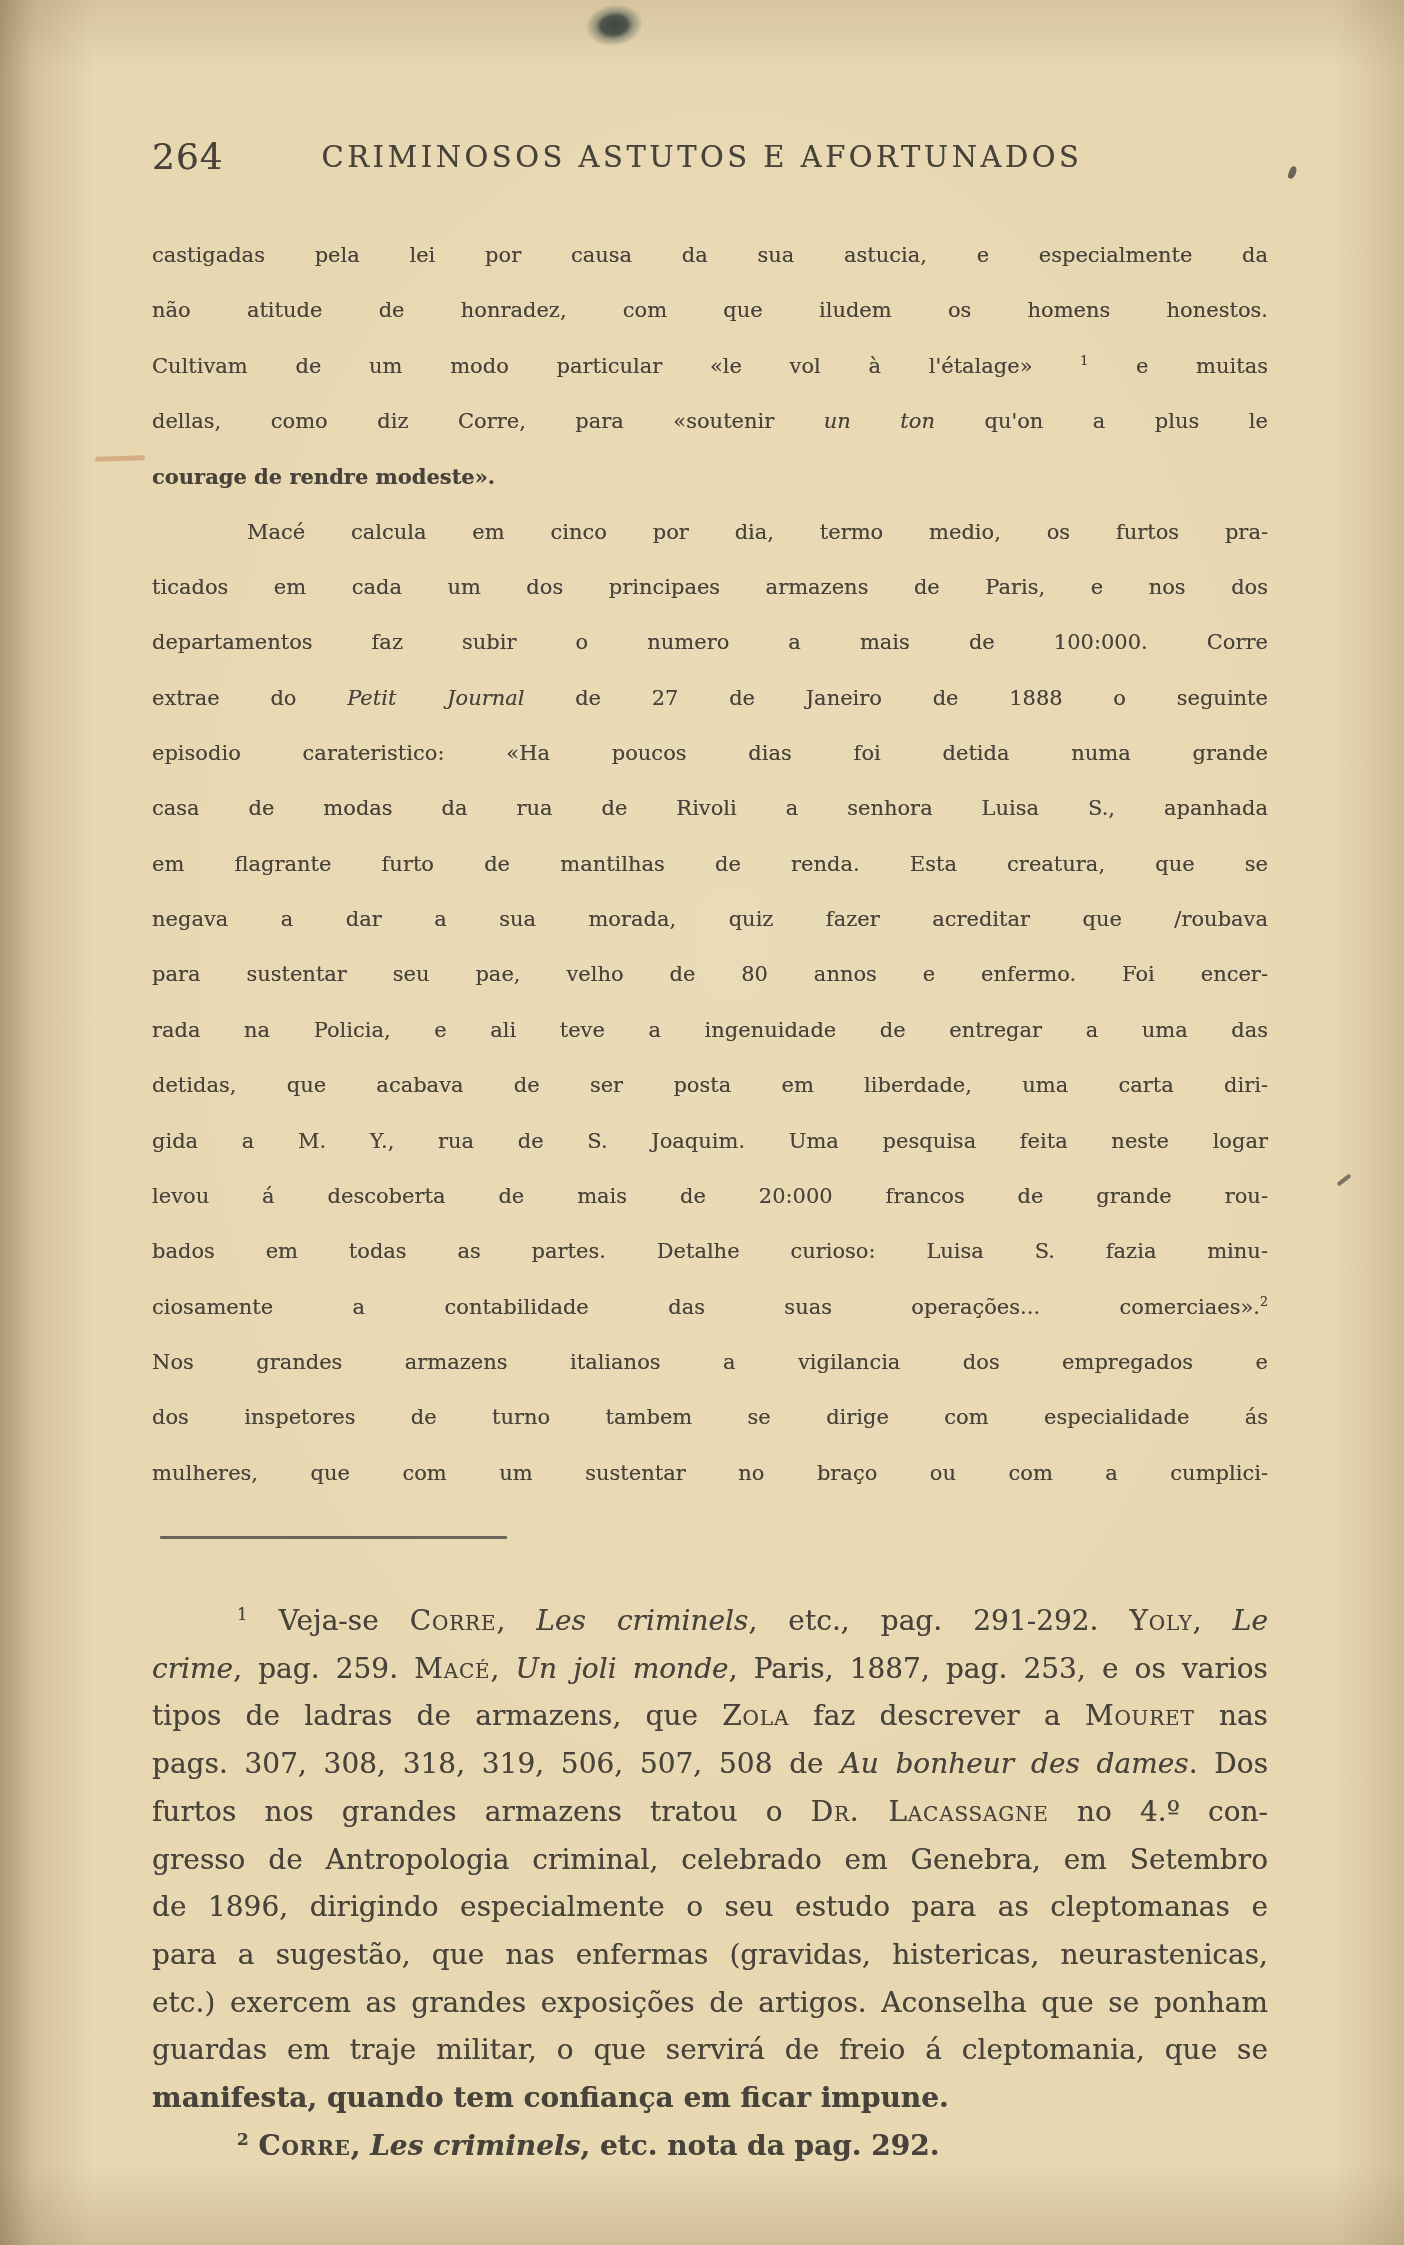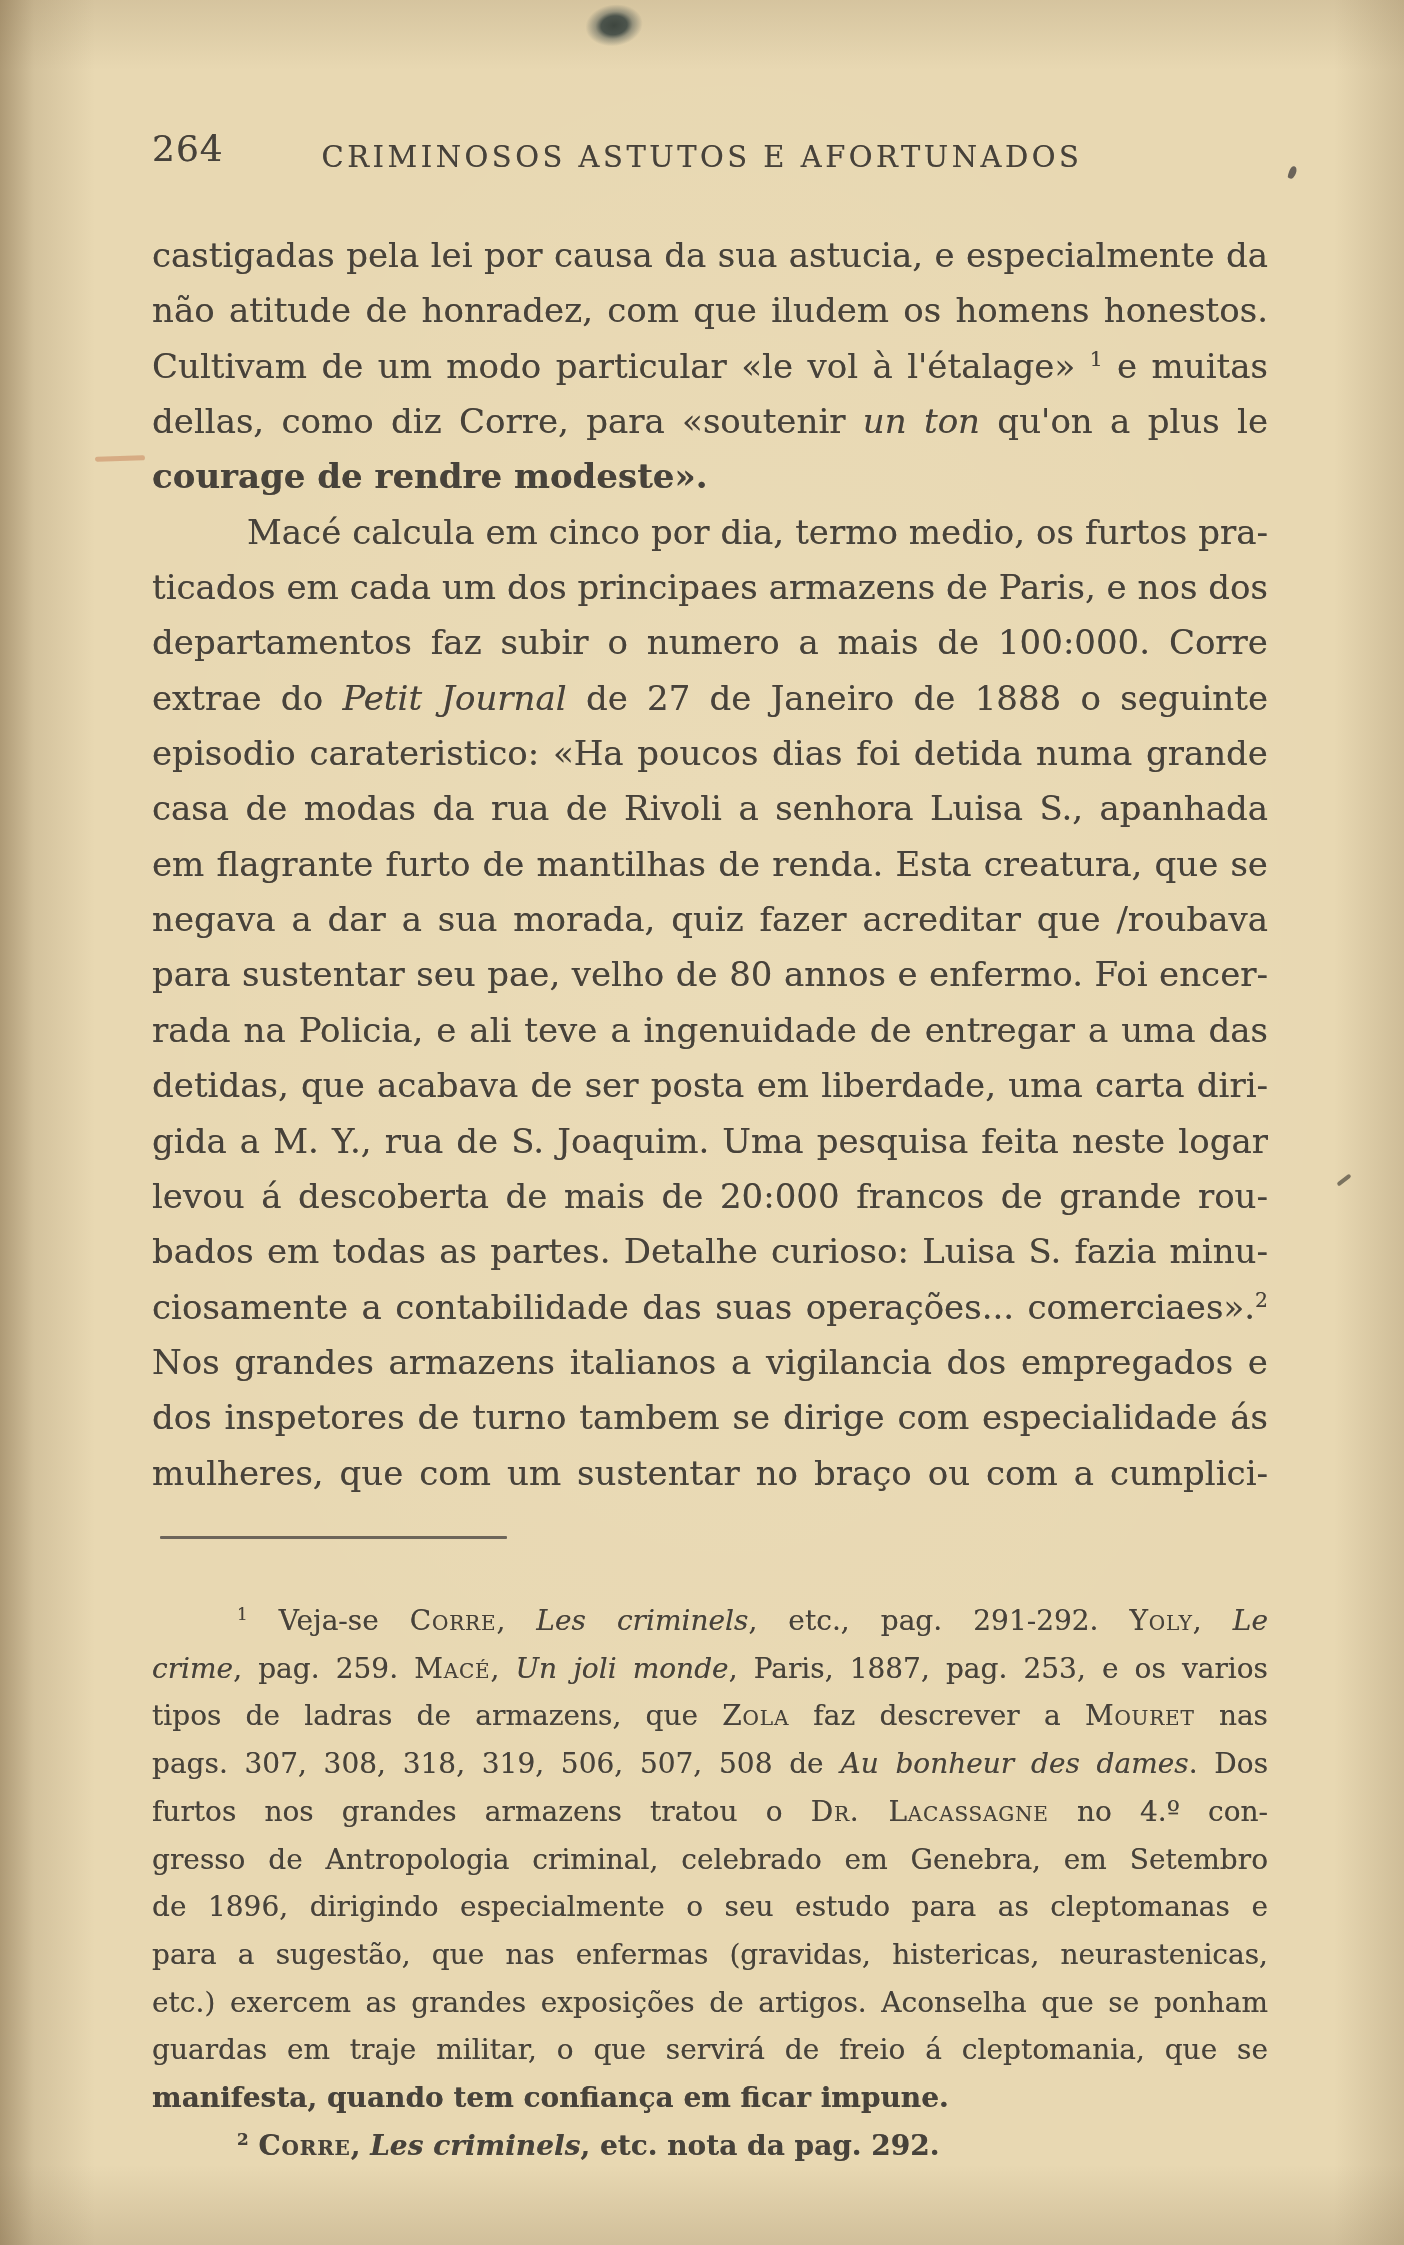--- a/index.html
+++ b/index.html
@@ -15,21 +15,21 @@
       linear-gradient(90deg, rgba(116,92,58,0.50) 0px, rgba(116,92,58,0.18) 34px, rgba(116,92,58,0.0) 95px),
       linear-gradient(270deg, rgba(116,92,58,0.22) 0px, rgba(116,92,58,0.0) 70px),
       linear-gradient(180deg, rgba(116,92,58,0.16) 0px, rgba(116,92,58,0.0) 70px),
       linear-gradient(0deg, rgba(116,92,58,0.20) 0px, rgba(116,92,58,0.0) 80px),
       #e8d8b2;
   }
   .ink{ text-shadow:0 0 0.6px rgba(71,66,58,0.55); }
 
   
   #page-number{
-    position:absolute; left:152px; top:128px;
+    position:absolute; left:152px; top:136px;
     font-size:36px; letter-spacing:1px;
   }
   #running-title{
     position:absolute; left:0; right:0; top:140px;
     text-align:center;
     font-size:29px; letter-spacing:3.5px;
   }
 
   
   #ink-smudge{
@@ -49,21 +49,21 @@
     background:rgba(201,136,94,0.55); border-radius:3px; transform:rotate(-2deg);
   }
   #margin-tick-mark{
     position:absolute; left:1336px; top:1178px; width:16px; height:4px;
     background:rgba(96,90,75,0.8); border-radius:2px; transform:rotate(-38deg);
   }
 
   
   #body-text{
     position:absolute; left:152px; top:228px; width:1116px;
-    font-size:34px; line-height:55.35px;
+    font-size:21px; line-height:55.35px;
   }
   #footnotes{
     position:absolute; left:152px; top:1597px; width:1116px;
     font-size:28px; line-height:47.7px;
   }
   .tline{
     text-align:justify;
     text-align-last:justify;
     -moz-text-align-last:justify;
     height:1em0; 

